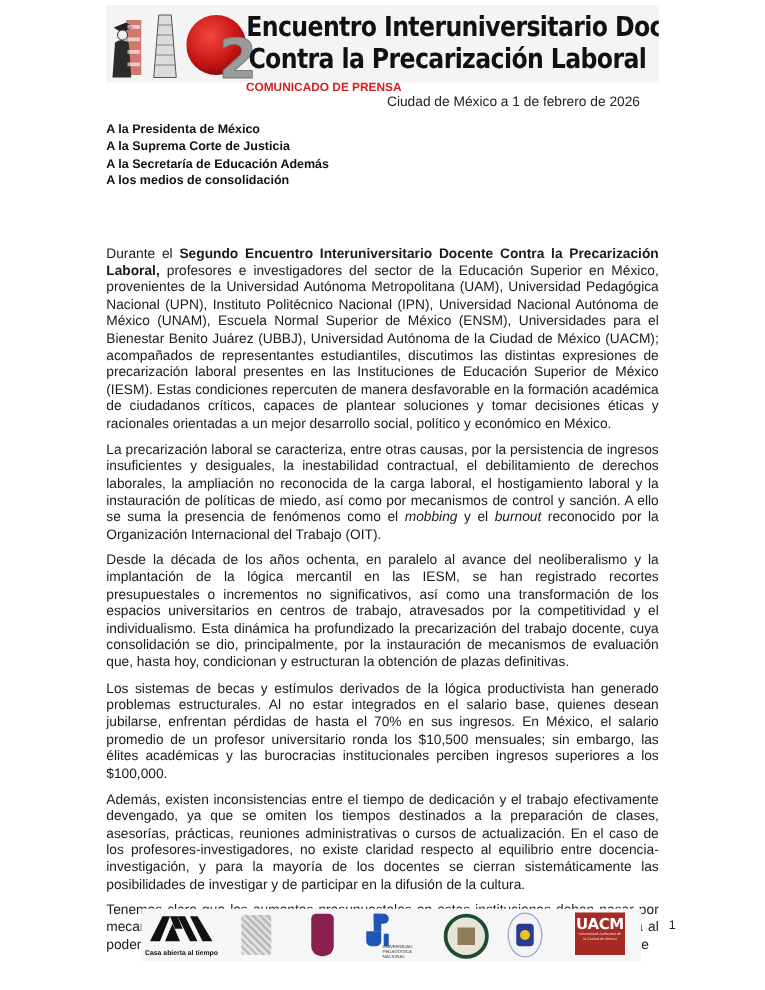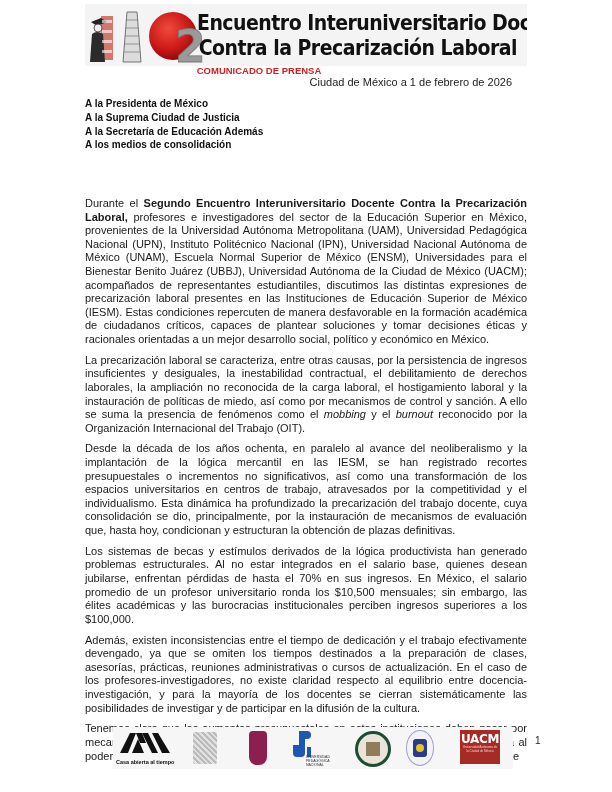--- a/index.html
+++ b/index.html
@@ -82,21 +82,21 @@
     <div>Encuentro Interuniversitario Docente</div>
     <div style="padding-left:2px">Contra la Precarización Laboral</div>
   </div>
 </div>
 
 <div class="press"><span>COMUNICADO DE PRENSA</span></div>
 <div class="date">Ciudad de México a 1 de febrero de 2026</div>
 
 <div class="recipients">
   <div>A la Presidenta de México</div>
-  <div>A la Suprema Ciudad de Justicia</div>
+  <div>A la Suprema Corte de Justicia</div>
   <div>A la Secretaría de Educación Además</div>
   <div>A los medios de consolidación</div>
 </div>
 
 <div class="body">
   <p><span>Durante el </span><b>Segundo Encuentro Interuniversitario Docente Contra la Precarización Laboral,</b><span> profesores e investigadores del sector de la Educación Superior en México, provenientes de la Universidad Autónoma Metropolitana (UAM), Universidad Pedagógica Nacional (UPN), Instituto Politécnico Nacional (IPN), Universidad Nacional Autónoma de México (UNAM), Escuela Normal Superior de México (ENSM), Universidades para el Bienestar Benito Juárez (UBBJ), Universidad Autónoma de la Ciudad de México (UACM); acompañados de representantes estudiantiles, discutimos las distintas expresiones de precarización laboral presentes en las Instituciones de Educación Superior de México (IESM). Estas condiciones repercuten de manera desfavorable en la formación académica de ciudadanos críticos, capaces de plantear soluciones y tomar decisiones éticas y racionales orientadas a un mejor desarrollo social, político y económico en México.</span></p>
   <p><span>La precarización laboral se caracteriza, entre otras causas, por la persistencia de ingresos insuficientes y desiguales, la inestabilidad contractual, el debilitamiento de derechos laborales, la ampliación no reconocida de la carga laboral, el hostigamiento laboral y la instauración de políticas de miedo, así como por mecanismos de control y sanción. A ello se suma la presencia de fenómenos como el </span><i>mobbing</i><span> y el </span><i>burnout</i><span> reconocido por la Organización Internacional del Trabajo (OIT).</span></p>
   <p>Desde la década de los años ochenta, en paralelo al avance del neoliberalismo y la implantación de la lógica mercantil en las IESM, se han registrado recortes presupuestales o incrementos no significativos, así como una transformación de los espacios universitarios en centros de trabajo, atravesados por la competitividad y el individualismo. Esta dinámica ha profundizado la precarización del trabajo docente, cuya consolidación se dio, principalmente, por la instauración de mecanismos de evaluación que, hasta hoy, condicionan y estructuran la obtención de plazas definitivas.</p>
   <p>Los sistemas de becas y estímulos derivados de la lógica productivista han generado problemas estructurales. Al no estar integrados en el salario base, quienes desean jubilarse, enfrentan pérdidas de hasta el 70% en sus ingresos. En México, el salario promedio de un profesor universitario ronda los $10,500 mensuales; sin embargo, las élites académicas y las burocracias institucionales perciben ingresos superiores a los $100,000.</p>
   <p>Además, existen inconsistencias entre el tiempo de dedicación y el trabajo efectivamente devengado, ya que se omiten los tiempos destinados a la preparación de clases, asesorías, prácticas, reuniones administrativas o cursos de actualización. En el caso de los profesores-investigadores, no existe claridad respecto al equilibrio entre docencia-investigación, y para la mayoría de los docentes se cierran sistemáticamente las posibilidades de investigar y de participar en la difusión de la cultura.</p>

